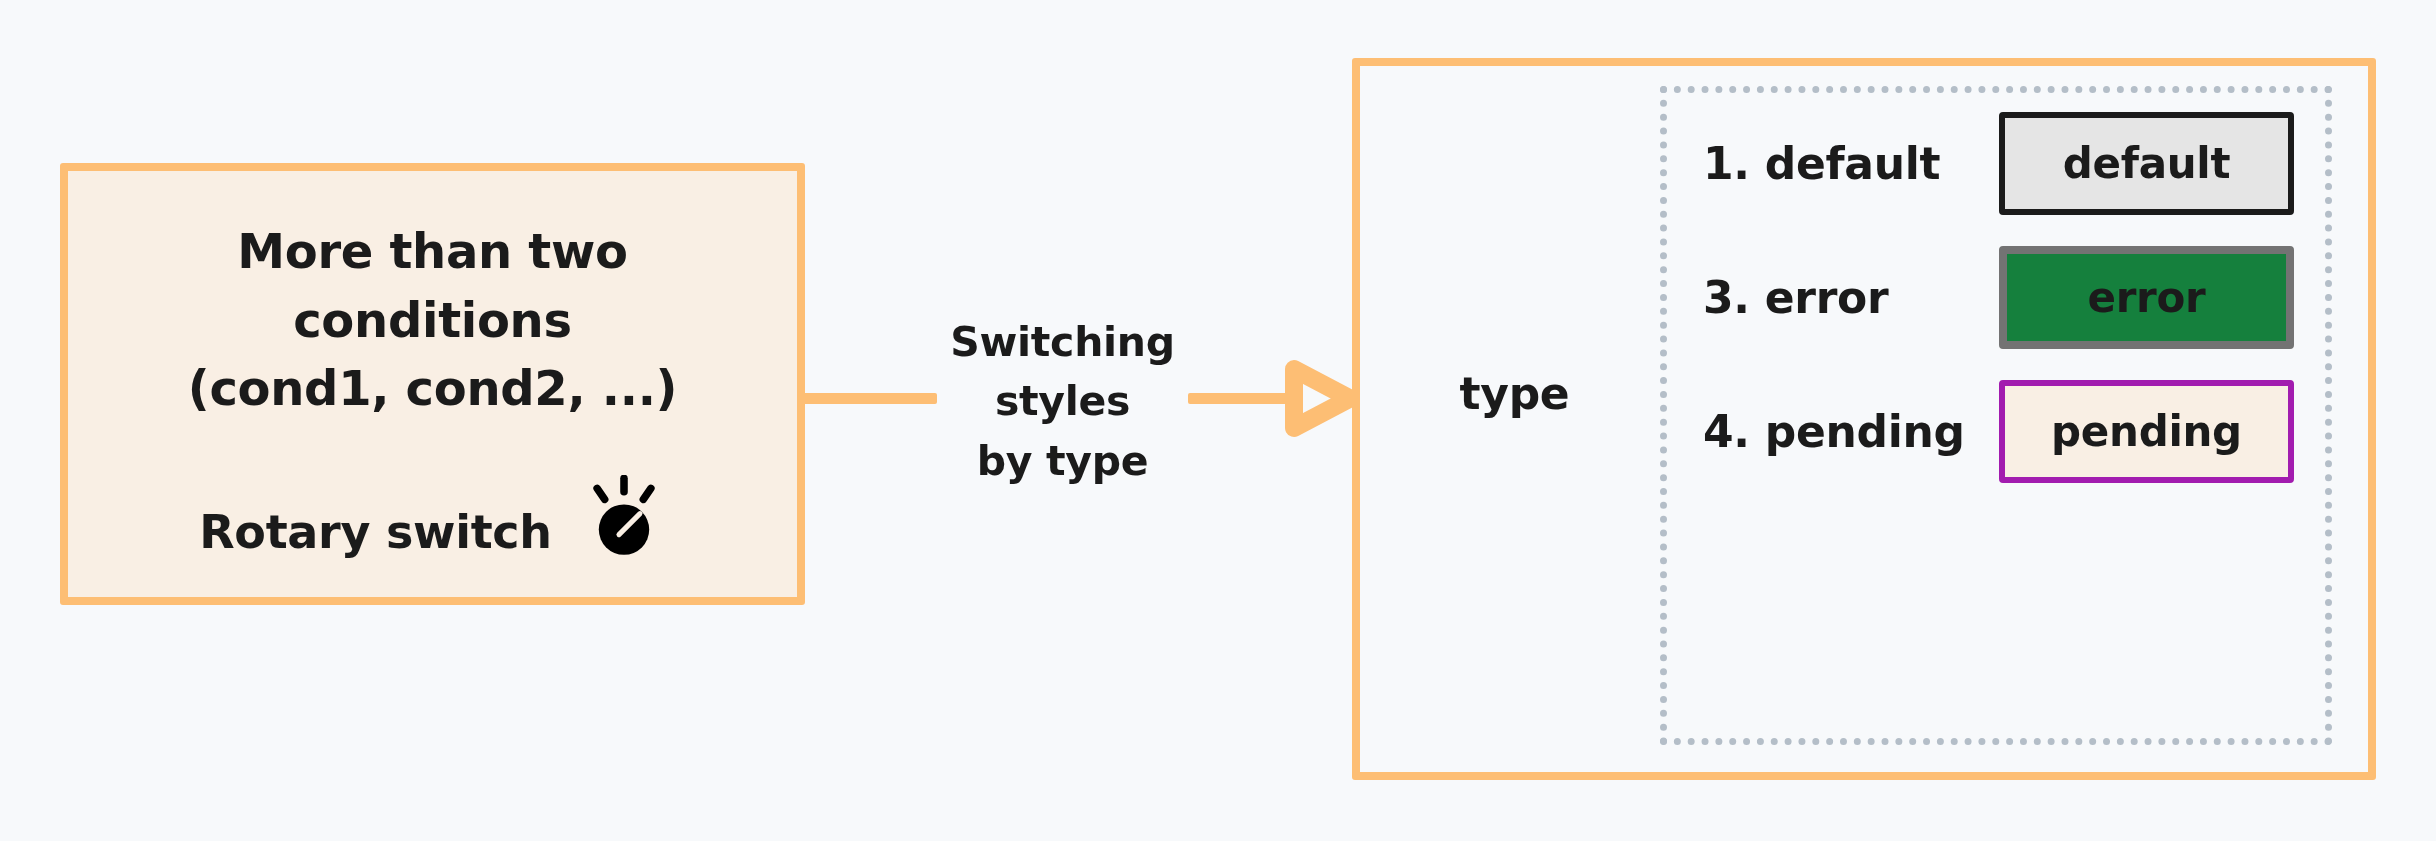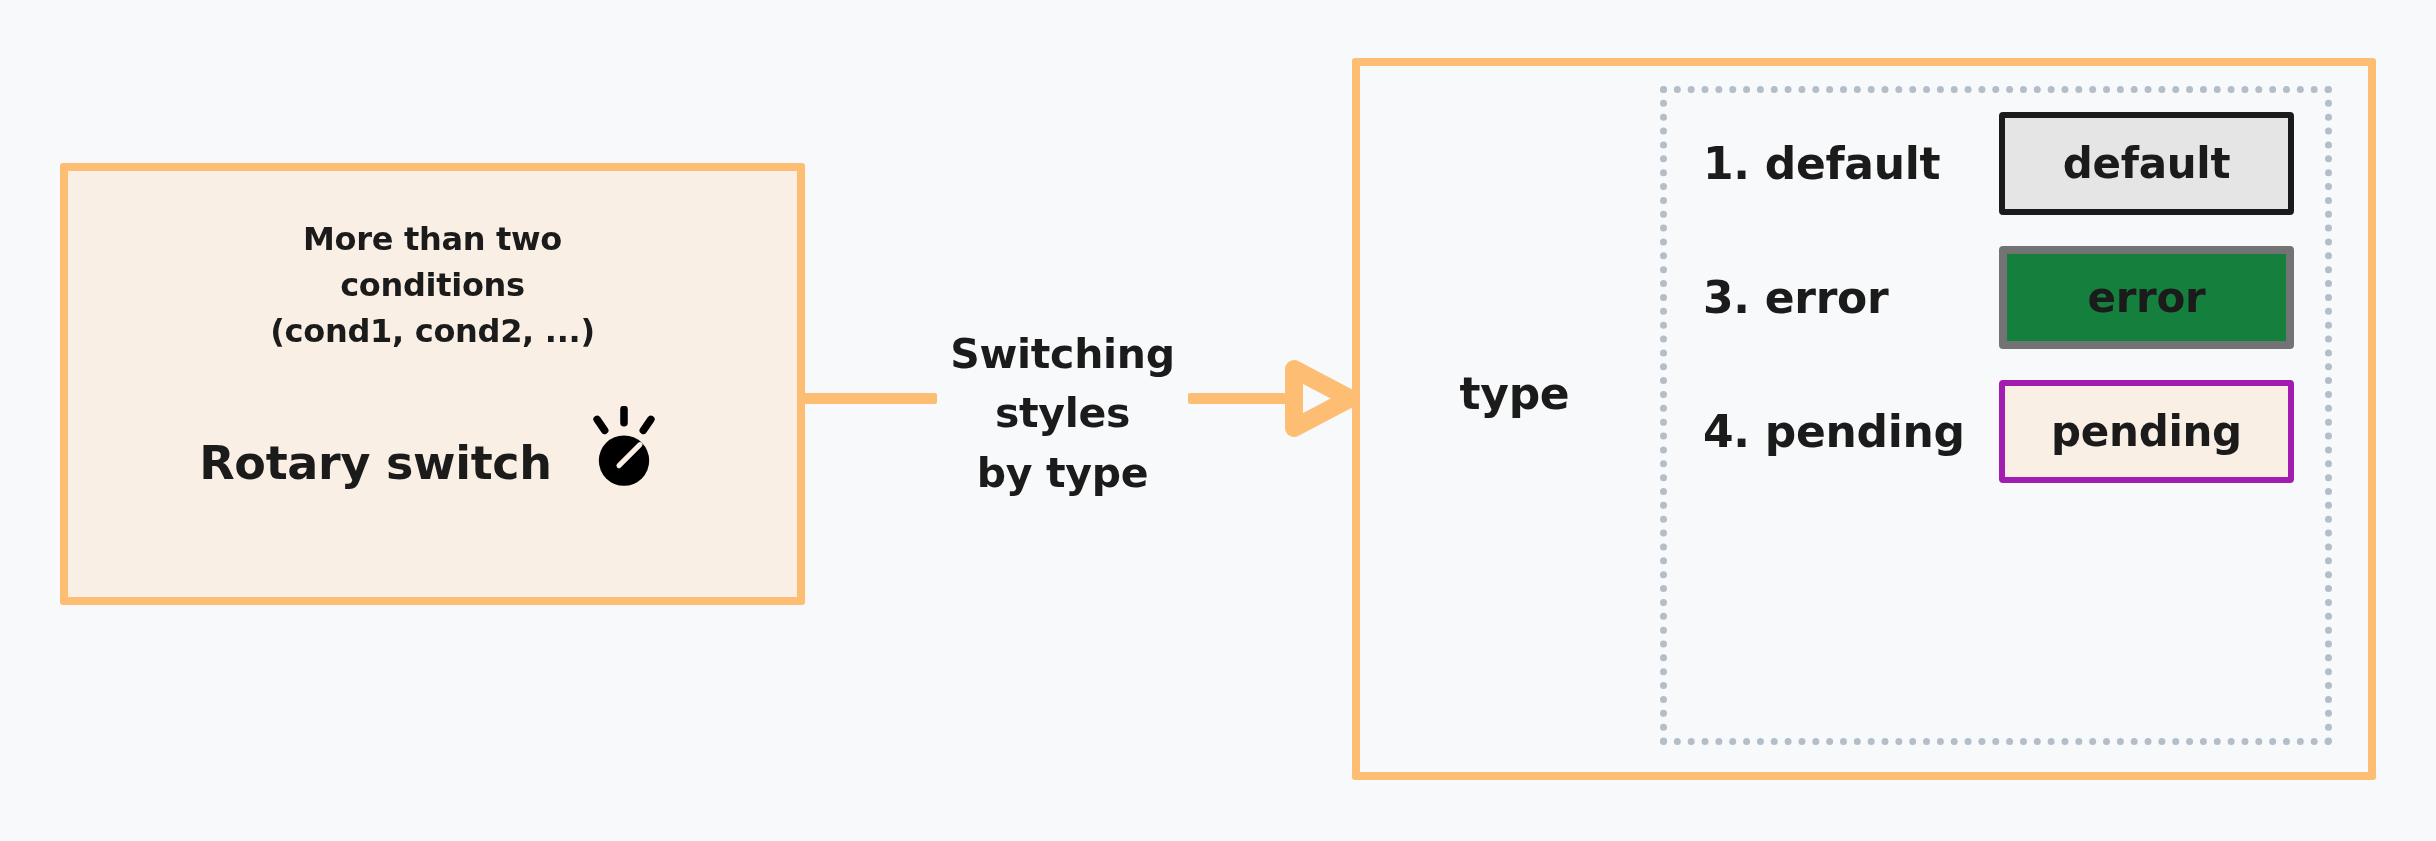--- a/index.html
+++ b/index.html
@@ -32,21 +32,21 @@
     background: #F9EFE4;
     border-radius: 3px;
     display: flex;
     flex-direction: column;
     align-items: center;
     justify-content: flex-start;
   }
   .left-title {
     margin-top: 46px;
     text-align: center;
-    font-size: 32px;
+    font-size: 48px;
     font-weight: 700;
     line-height: 1.43;
     color: #1B1B1B;
     letter-spacing: -0.3px;
     white-space: pre-line;
   }
   .left-bottom-row {
     margin-top: 52px;
     display: flex;
     align-items: flex-end;
@@ -96,21 +96,20 @@
     left: 930px;
     top: 313px;
     width: 265px;
     text-align: center;
     font-size: 41px;
     font-weight: 700;
     line-height: 1.45;
     color: #1B1B1B;
     letter-spacing: -0.3px;
     white-space: pre-line;
-    margin-top: 12px;
   }
 
   
   .right-box {
     position: absolute;
     left: 1352px;
     top: 58px;
     width: 1024px;
     height: 722px;
     box-sizing: border-box;

